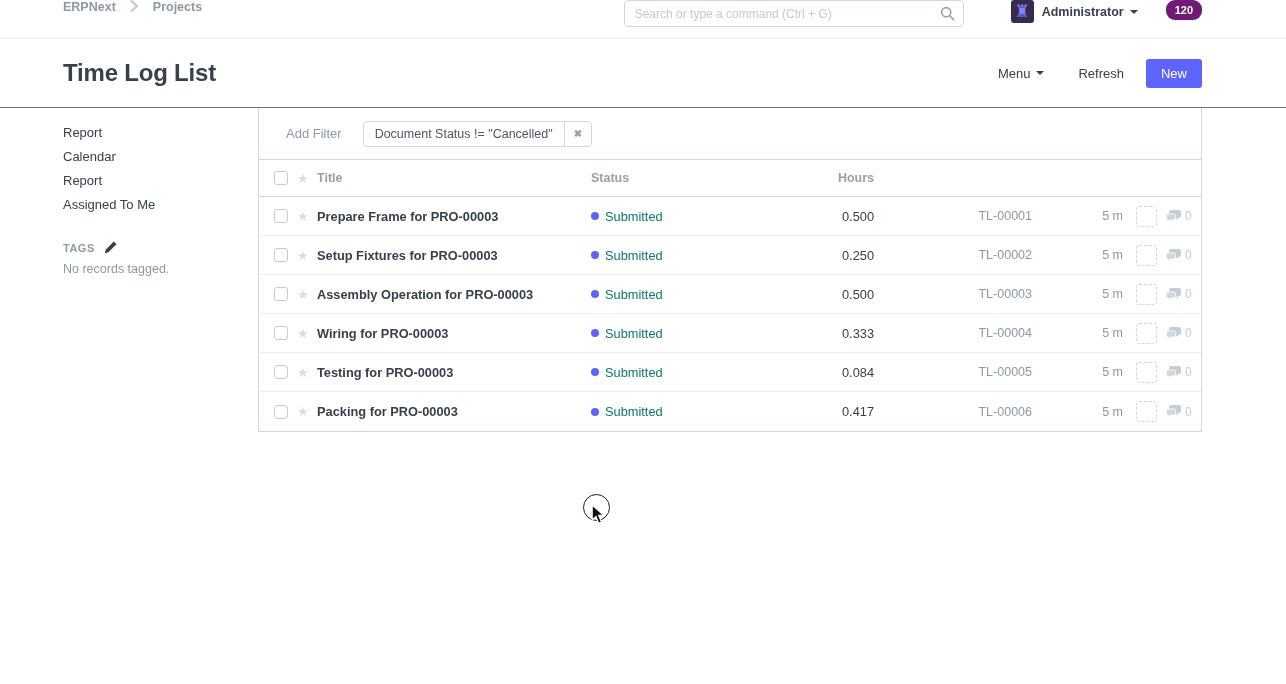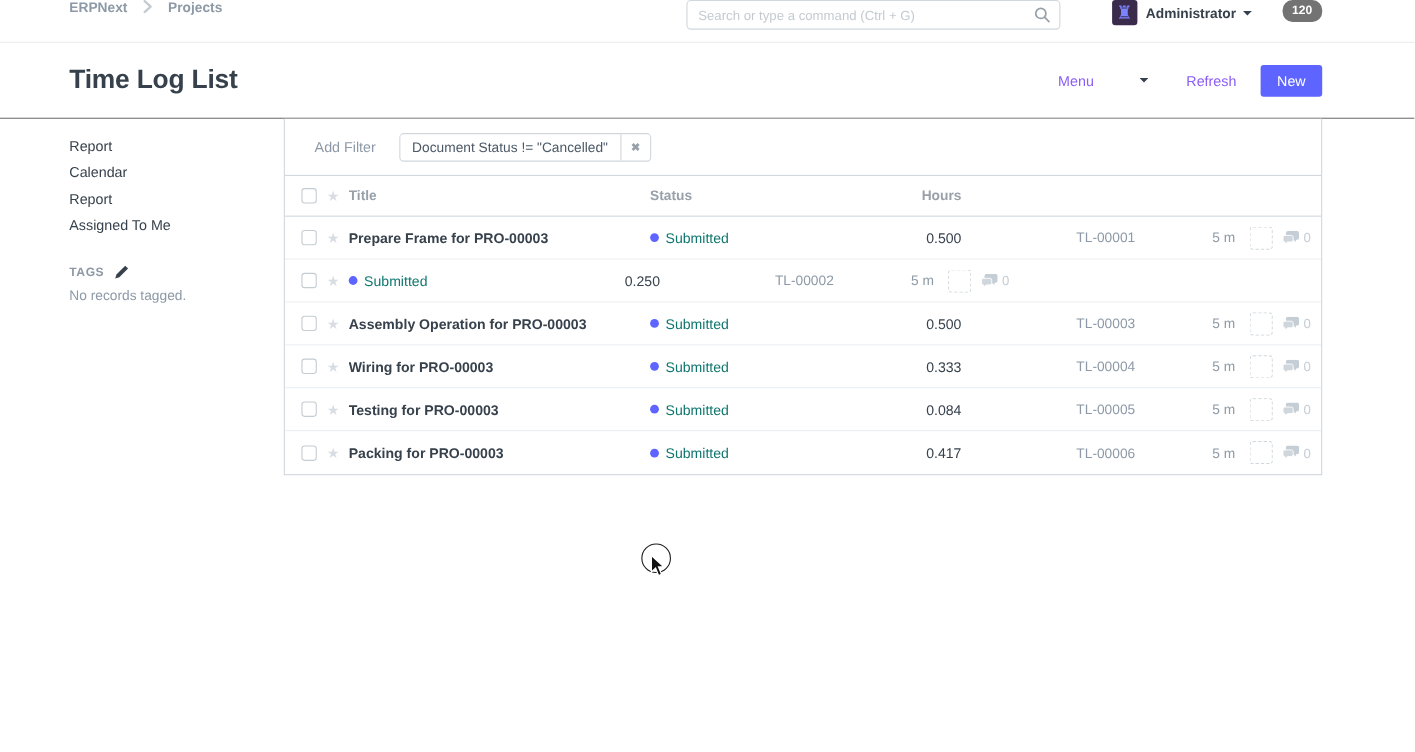--- a/index.html
+++ b/index.html
@@ -18,29 +18,29 @@
     font-family:"Liberation Sans", sans-serif; outline:none; }
   .search-wrap input::placeholder { color:#c3cbd1; }
   .search-icon { position:absolute; right:9px; top:6px; }
   .user-menu { display:flex; align-items:center; cursor:pointer; }
   .avatar { width:23px; height:23px; border-radius:3px; background:#3a2b4d;
     display:flex; align-items:center; justify-content:center; color:#7c83ff;
     font-size:17px; line-height:1; }
   .user-name { margin-left:8px; font-size:12.5px; font-weight:700; color:#36414c; }
   .caret { display:inline-block; width:0; height:0; border-left:4px solid transparent;
     border-right:4px solid transparent; border-top:4px solid #36414c; margin-left:6px; }
-  .badge { margin-left:28px; background:#737373; color:#fff; font-size:11px;
+  .badge { margin-left:28px; background:#701a75; color:#fff; font-size:11px;
     font-weight:700; padding:4px 9px; border-radius:9px; cursor:pointer; }
 
   
   .page-head { height:69px; display:flex; align-items:center;
     padding:0 84px 0 63px; border-bottom:1px solid #737373; background:#fff; }
   .page-title { font-size:24px; font-weight:700; color:#36414c; letter-spacing:-.2px; }
   .head-actions { margin-left:auto; display:flex; align-items:center; }
-  .menu-btn, .refresh-btn { font-size:13px; color:#8b5cf6; cursor:pointer;gap:36px; }
+  .menu-btn, .refresh-btn { font-size:13px; color:#404040; cursor:pointer; }
   .menu-btn { margin-right:26px; display:flex; align-items:center; }
   .refresh-btn { margin-right:14px; padding:6px 8px; }
   .new-btn { background:#5e64ff; color:#fff; font-size:13px; font-weight:400;
     border:none; border-radius:3px; padding:7px 15px; cursor:pointer;
     font-family:"Liberation Sans", sans-serif; }
 
   
   .sidebar { position:absolute; left:63px; top:122px; width:170px; }
   .side-item { display:block; font-size:13px; color:#36414c; padding:3px 0;
     margin-bottom:3px; cursor:pointer; text-decoration:none; }
@@ -197,20 +197,21 @@
       <svg width="15" height="13" viewBox="0 0 15 13">
         <path d="M5 0 h8 a2 2 0 0 1 2 2 v4 a2 2 0 0 1 -2 2 h-1 v2 l-2.4-2 H5 a2 2 0 0 1 -2-2 V2 a2 2 0 0 1 2-2 Z" fill="#c5cdd5"></path>
         <path d="M2 4 h6 a1.6 1.6 0 0 1 1.6 1.6 v2.8 a1.6 1.6 0 0 1 -1.6 1.6 H4.6 L2.2 12 v-2 H2 a1.6 1.6 0 0 1 -1.6-1.6 V5.6 A1.6 1.6 0 0 1 2 4 Z" fill="#cfd6dc" stroke="#ffffff" stroke-width="0.8"></path>
       </svg>
       <span>0</span>
     </span>
   </div>
       <div class="lrow drow">
     <span class="c-check"></span>
     <span class="c-star">★</span>
+    <span class="c-title">Setup Fixtures for PRO-00003</span>
     <span class="c-status">
       <span class="dot"></span>
       <span>Submitted</span>
     </span>
     <span class="c-hours">0.250</span>
     <span class="c-id">TL-00002</span>
     <span class="c-mod">5 m</span>
     <span class="c-assign"></span>
     <span class="c-comment">
       <svg width="15" height="13" viewBox="0 0 15 13">

